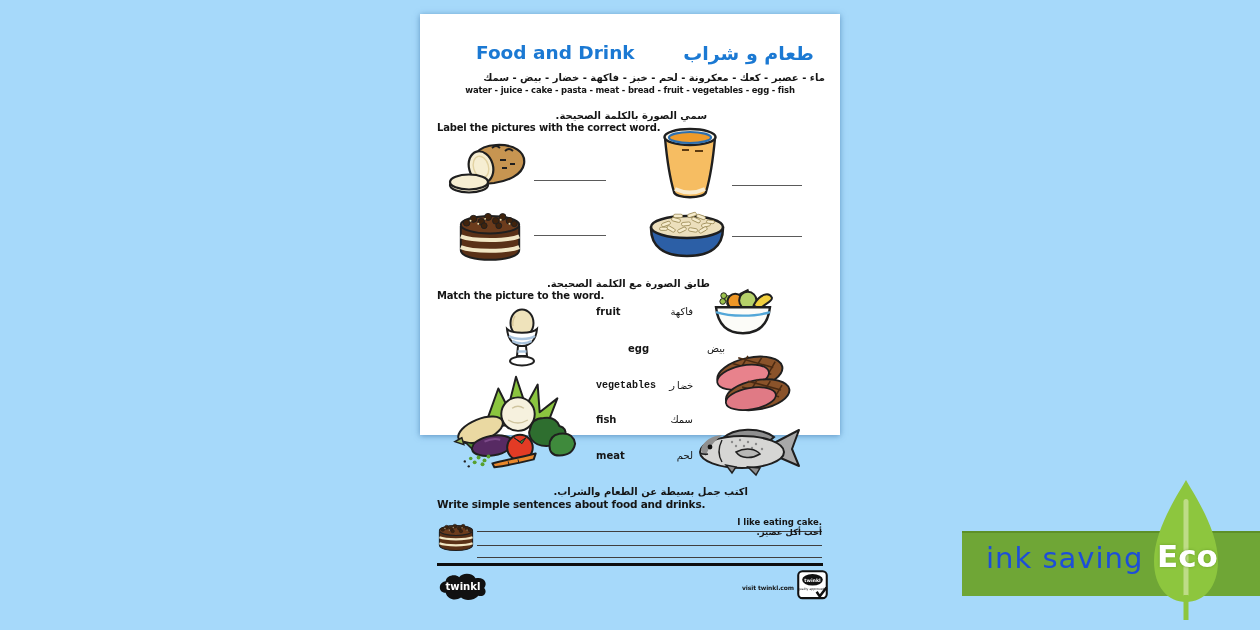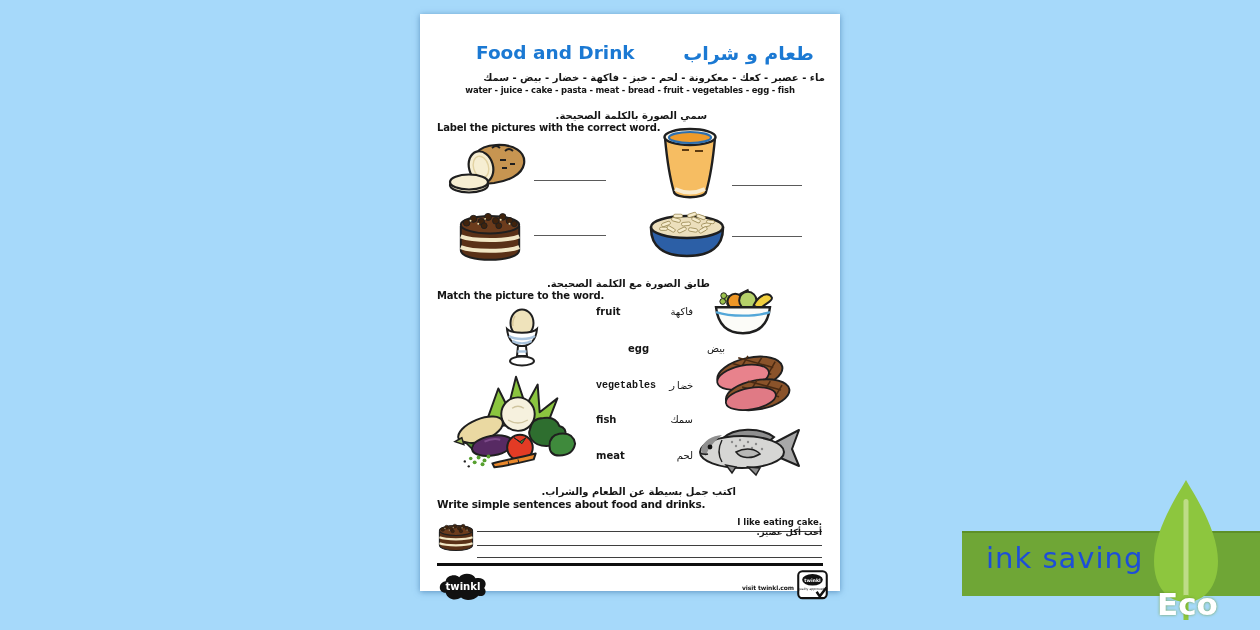--- a/index.html
+++ b/index.html
@@ -1,52 +1,52 @@
 <!DOCTYPE html>
 <html><head>
 <meta charset="utf-8">
 <style>
   html,body{margin:0;padding:0;}
   .stage{position:relative;width:1260px;height:630px;background:#a6d9fa;overflow:hidden;
          font-family:"DejaVu Sans",sans-serif;color:#151515;}
   .abs{position:absolute;}
-  .page{position:absolute;left:420px;top:14px;width:420px;height:577px;background:#ffffff;
+  .page{position:absolute;left:420px;top:14px;width:420px;height:421px;background:#ffffff;
         box-shadow:0 1px 6px rgba(55,110,165,.65);}
   .blue{color:#1b79d3;}
   .b{font-weight:bold;}
   .rtl{direction:rtl;unicode-bidi:isolate;}
   .t-en{left:56px;top:28px;font-size:18.5px;}
   .t-ar{right:26px;top:28px;font-size:19px;margin-left:40px;}
   .wb-ar{left:0;right:0;top:58px;text-align:center;font-size:10px;padding-left:48px;}
   .wb-en{left:0;right:0;top:71px;text-align:center;font-size:9px;letter-spacing:-0.2px;
          transform:scaleX(.94);transform-origin:50% 50%;}
   .ins-ar{font-size:10px;}
   .ins-en{font-size:10px;letter-spacing:-0.2px;}
   .s1-ar{right:133px;top:96px;}  .s1-en{left:17px;top:108px;}
   .s2-ar{right:130px;top:264px;} .s2-en{left:17px;top:276px;}
-  .s3-ar{right:104px;top:472px;} .s3-en{left:17px;top:484px;font-size:10.5px;}
+  .s3-ar{right:92px;top:472px;} .s3-en{left:17px;top:484px;font-size:10.5px;}
   .ansline{border-bottom:1.6px solid #5a5a5a;height:0;}
   .l1{left:114px;top:166px;width:72px;} .l2{left:312px;top:171px;width:70px;}
   .l3{left:114px;top:221px;width:72px;} .l4{left:312px;top:222px;width:70px;}
   .mrow{left:176px;width:97px;display:flex;justify-content:space-between;font-size:10px;}
   .mrow .en{font-weight:bold;} .mrow .ar{font-size:10px;}
   .r0{top:292px;} .r1{top:329px;margin-left:32px;} .r2{top:366px;font-family:Liberation Mono, monospace;} .r3{top:400px;} .r4{top:436px;}
   .sline{border-bottom:1.6px solid #3f3f3f;left:57px;width:345px;height:14px;
          display:flex;justify-content:space-between;align-items:flex-end;
          font-size:8.5px;font-weight:bold;}
   .sl1{top:503px;flex-direction:column;} .sl2{top:517px;} .sl3{top:529px;}
   .divider{left:17px;top:549px;width:386px;height:3px;background:#0e0e0e;}
   .visit{left:322px;top:570px;font-size:6px;font-weight:bold;letter-spacing:-0.1px;}
   
   .ink-bar{left:962px;top:531px;width:298px;height:63px;background:#6fa636;
            border-top:2px solid #5d9028;}
   .ink-text{left:986px;top:541px;font-size:29px;color:#1d4ed8;letter-spacing:1px;}
   .leaf{left:1146px;top:477px;width:80px;height:143px;}
   .eco-text{left:1157px;top:538px;font-size:31px;font-weight:bold;color:#fff;
-            text-shadow:0 0 3px rgba(96,148,36,.8);margin-top:48px;}
+            text-shadow:0 0 3px rgba(96,148,36,.8);}
   svg{display:block;}
 </style>
 </head>
 <body>
 
 <div class="stage">
 
   <div class="page">
 
     <div class="abs t-en b blue">Food and Drink</div>

